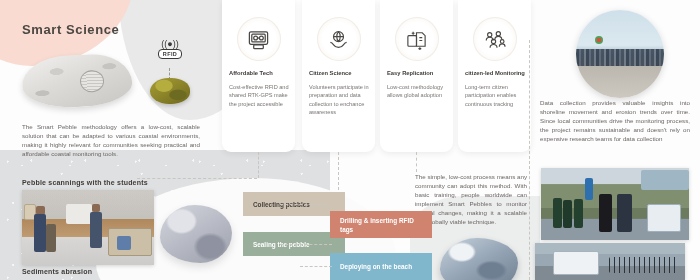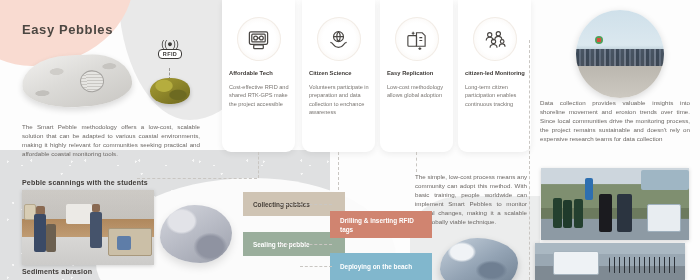--- a/index.html
+++ b/index.html
@@ -224,21 +224,21 @@
 <body>
 
 <div class="stage">
 
   <div class="bg-grey-top"></div>
   <div class="bg-grey-lower"></div>
   <div class="bg-white-blob"></div>
   <div class="bg-grey-right"></div>
   <div class="pink-blob"></div>
 
-  <div class="page-title">Easy Pebbles</div>
+  <div class="page-title">Smart Science</div>
 
   <div class="pebble-white"></div>
   <div class="rfid-tag">
     <span class="rfid-wave">((●))</span>
     <span class="rfid-box">RFID</span>
   </div>
   <div class="rfid-stem"></div>
   <div class="pebble-green"></div>
 
   <div class="left-para">The Smart Pebble methodology offers a low-cost, scalable solution that can be adapted to various coastal environments, making it highly relevant for communities seeking practical and affordable coastal monitoring tools.</div>

